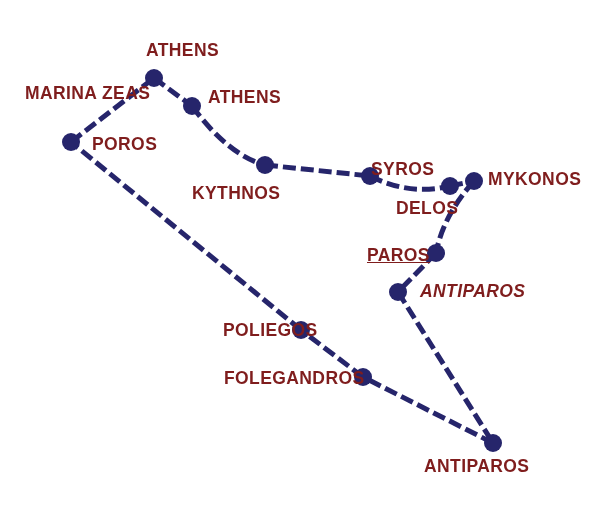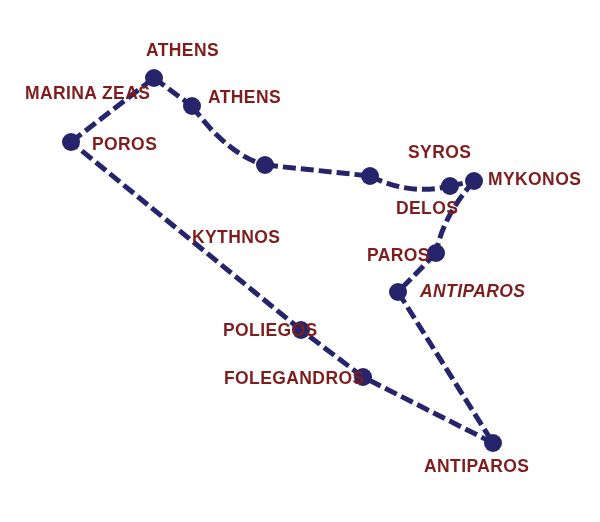--- a/index.html
+++ b/index.html
@@ -69,25 +69,25 @@
         <circle cx="301" cy="330" r="9" fill="#26256b"></circle>
         <circle cx="363" cy="377" r="9" fill="#26256b"></circle>
         <circle cx="493" cy="443" r="9" fill="#26256b"></circle>
       </g>
   </svg>
 
   <div id="labels-layer">
       <div class="port-label" style="left: 25px; top: 63px; margin-top: 22px;">MARINA ZEAS</div>
       <div class="port-label" style="left: 146px; top: 42px;">ATHENS</div>
       <div class="port-label" style="left: 208px; top: 89px;">ATHENS</div>
-      <div class="port-label" style="left: 192px; top: 185px; margin-top: 44px;">KYTHNOS</div>
-      <div class="port-label" style="left: 371px; top: 144px; margin-left: 37px;">SYROS</div>
+      <div class="port-label" style="left: 192px; top: 185px;">KYTHNOS</div>
+      <div class="port-label" style="left: 371px; top: 161px;">SYROS</div>
       <div class="port-label" style="left: 396px; top: 200px;">DELOS</div>
       <div class="port-label" style="left: 488px; top: 171px;">MYKONOS</div>
-      <div class="port-label" style="left: 367px; top: 247px;">PAROS</div>
+      <div class="port-label" style="left: 367px; top: 247px; text-decoration: underline;">PAROS</div>
       <div class="port-label" style="left: 420px; top: 283px; font-style: italic;">ANTIPAROS</div>
       <div class="port-label" style="left: 92px; top: 136px;">POROS</div>
       <div class="port-label" style="left: 199px; top: 322px; margin-left: 24px;">POLIEGOS</div>
       <div class="port-label" style="left: 224px; top: 370px;">FOLEGANDROS</div>
       <div class="port-label" style="left: 424px; top: 458px;">ANTIPAROS</div>
     </div>
 
 </div>
 
 </body></html>

